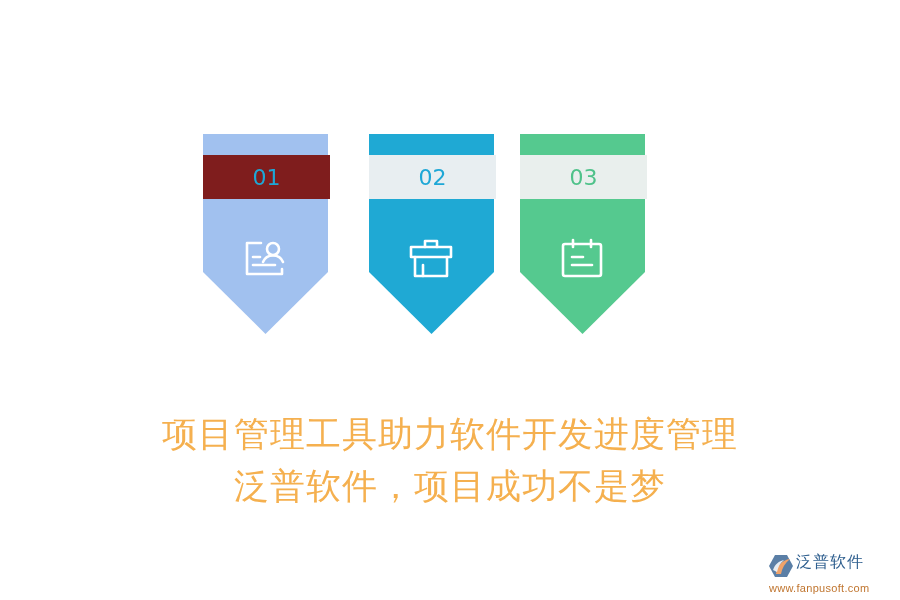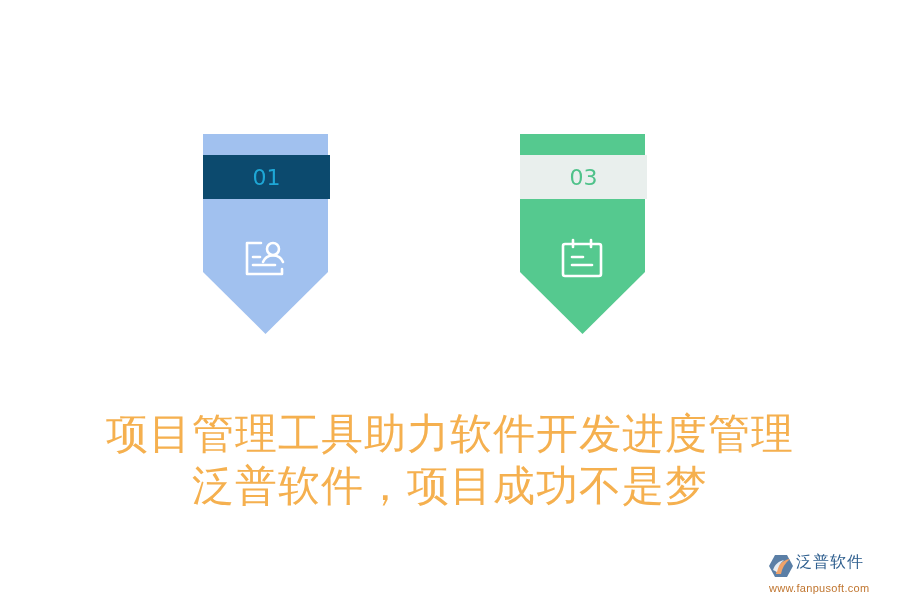--- a/index.html
+++ b/index.html
@@ -52,21 +52,21 @@
       height: 40px;
     }
     .headline {
       position: absolute;
       left: 0;
       top: 408px;
       width: 900px;
       text-align: center;
       color: #f5b04f;
       font-family: "DejaVu Sans", "Liberation Sans", sans-serif;
-      font-size: 42px;
+      font-size: 35px;
       line-height: 52px;
       letter-spacing: 1px;
     }
     .headline .line { display: block; }
     .brand {
       position: absolute;
       left: 766px;
       top: 551px;
       width: 130px;
       height: 46px;
@@ -101,34 +101,50 @@
   </style>
 </head>
 <body>
 
 <div class="canvas">
 
   <div class="banner" style="left:203px;">
     <svg class="shape" viewBox="0 0 125 200">
       <polygon points="0,0 125,0 125,138 62.5,200 0,138" fill="#a1c1ef"></polygon>
     </svg>
-    <div class="band" style="background:#0c4a6e;color:#1ea7d6;text-align:right;">
+    <div class="band" style="background:#7f1d1d;color:#1ea7d6;text-align:right;">
       <span>01</span>
     </div>
     <svg class="icon" viewBox="0 0 48 40">
       <g fill="none" stroke="#ffffff" stroke-width="2.6" stroke-linecap="round" stroke-linejoin="round">
         <path d="M20 5 H6 V36 H41 V31"></path>
         <line x1="12" y1="19" x2="19" y2="19"></line>
         <line x1="12" y1="27" x2="34" y2="27"></line>
         <circle cx="32" cy="11" r="6"></circle>
         <path d="M22 24 C24 19 28 17.5 32 17.5 C36 17.5 40 19 42 24"></path>
       </g>
     </svg>
   </div>
 
+  <div class="banner" style="left:369px;">
+    <svg class="shape" viewBox="0 0 125 200">
+      <polygon points="0,0 125,0 125,138 62.5,200 0,138" fill="#1fa9d4"></polygon>
+    </svg>
+    <div class="band" style="background:#e8eef1;color:#1ea7d6;">
+      <span>02</span>
+    </div>
+    <svg class="icon" viewBox="0 0 48 40">
+      <g fill="none" stroke="#ffffff" stroke-width="2.6" stroke-linejoin="round" stroke-linecap="round">
+        <path d="M18 9 V3 H30 V9"></path>
+        <rect x="4" y="9" width="40" height="10"></rect>
+        <path d="M8 19 V38 H40 V19"></path>
+        <path d="M16 38 V27"></path>
+      </g>
+    </svg>
+  </div>
 
   <div class="banner" style="left:520px;">
     <svg class="shape" viewBox="0 0 125 200">
       <polygon points="0,0 125,0 125,138 62.5,200 0,138" fill="#55c98f"></polygon>
     </svg>
     <div class="band" style="background:#e9efed;color:#4fc28a;">
       <span>03</span>
     </div>
     <svg class="icon" viewBox="0 0 48 40">
       <g fill="none" stroke="#ffffff" stroke-width="2.6" stroke-linecap="round" stroke-linejoin="round">

